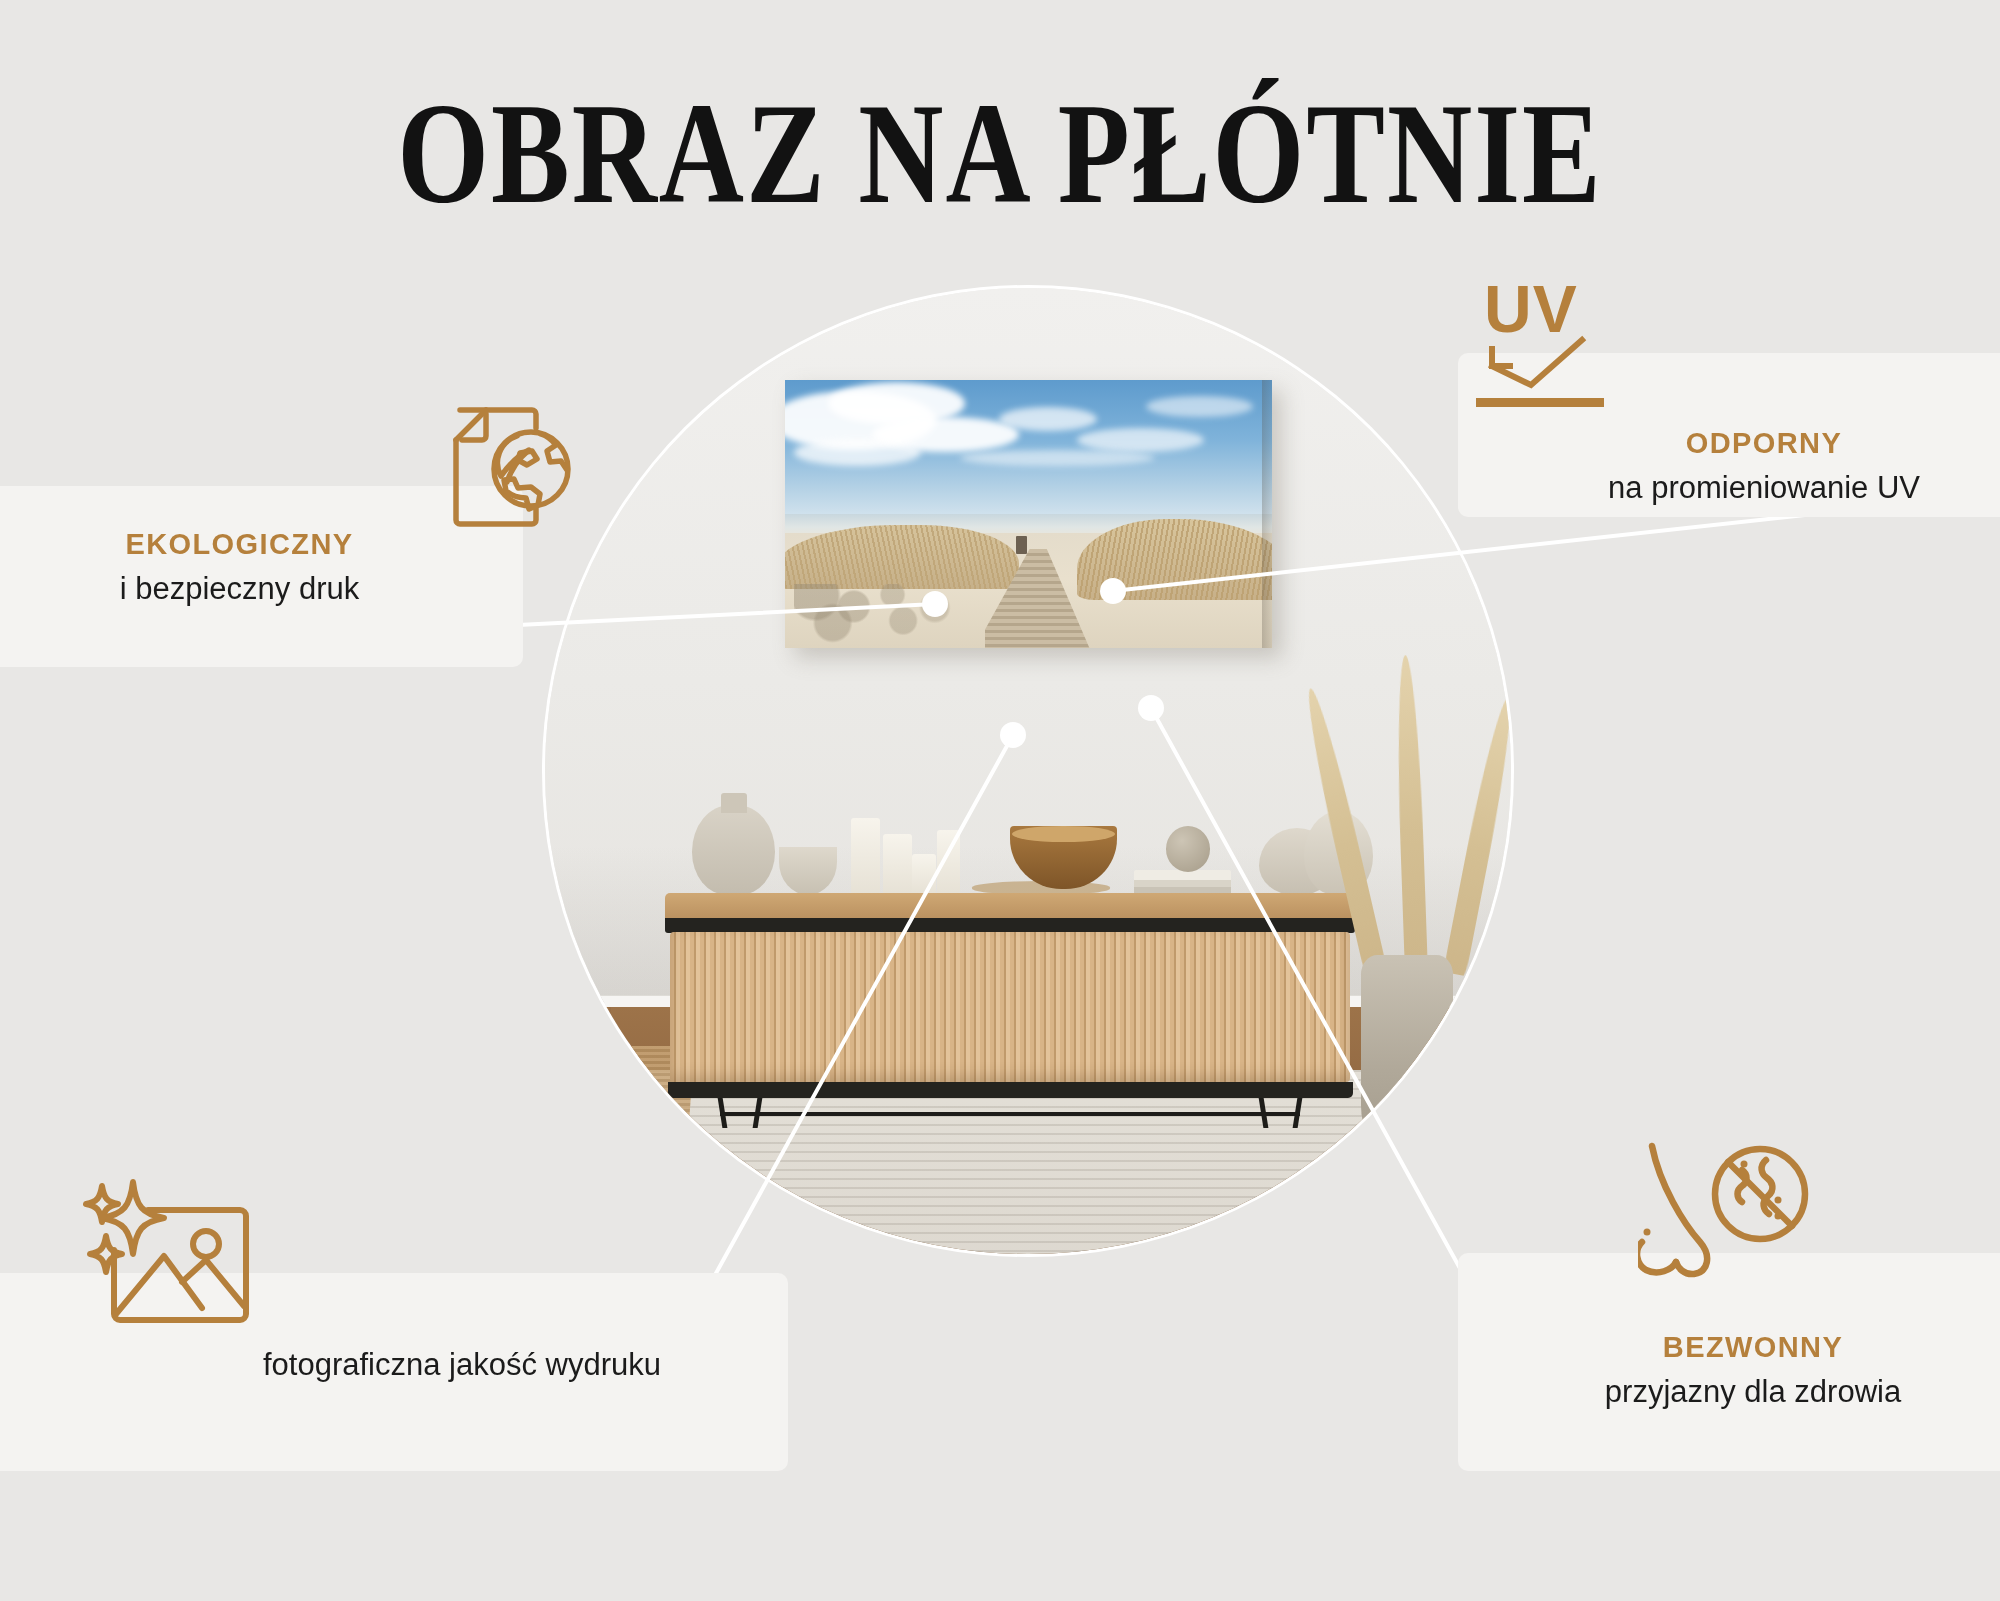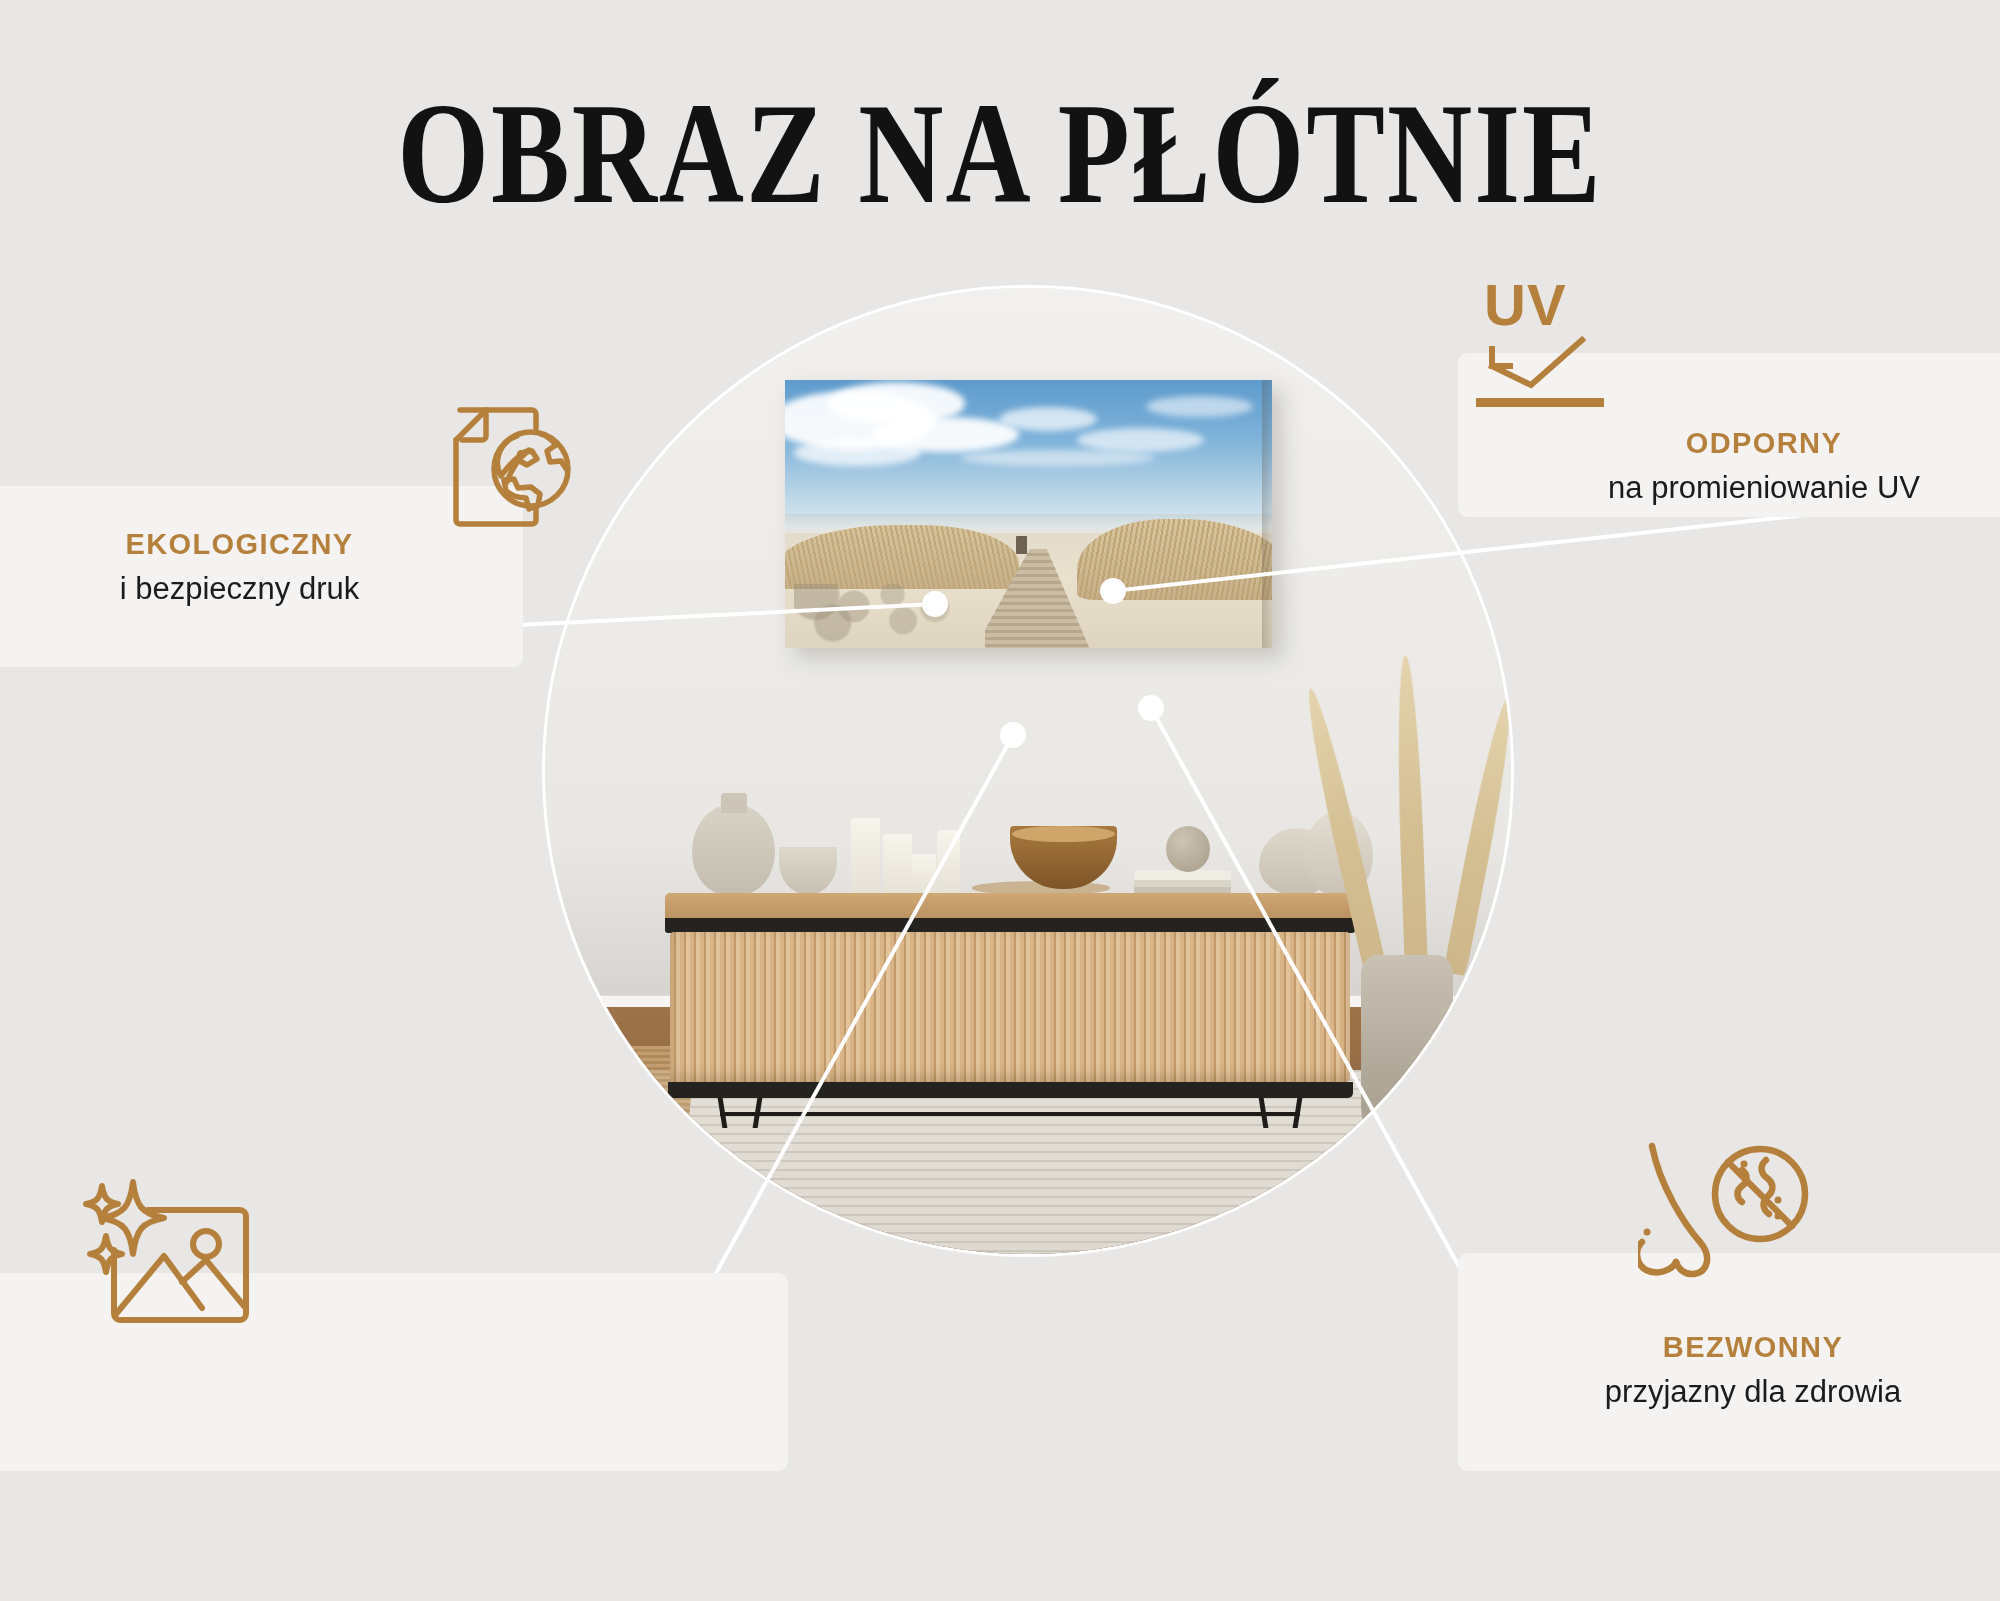--- a/index.html
+++ b/index.html
@@ -283,21 +283,21 @@
   #box-bezwonny .txt{position:absolute;left:0;right:0;top:80px;}
 
   
   .icon{position:absolute;}
   #icon-eko{left:424px;top:396px;width:168px;height:140px;}
   #icon-uv{left:1476px;top:282px;width:170px;height:136px;}
   #icon-kolory{left:78px;top:1168px;width:186px;height:166px;}
   #icon-bezwonny{left:1638px;top:1138px;width:190px;height:176px;}
   .uv-text{
     position:absolute;left:8px;top:-6px;
-    font-size:58px;font-weight:700;color:#b5803c;
+    font-size:66px;font-weight:700;color:#b5803c;
     letter-spacing:1px;line-height:1;
   }
 </style>
 </head>
 <body>
 
 <div id="stage">
 
   <div class="title">OBRAZ NA PŁÓTNIE</div>
 
@@ -415,20 +415,21 @@
     <svg width="170" height="136" viewBox="0 0 170 136" fill="none" stroke="#b5803c" stroke-width="6" stroke-linecap="square" stroke-linejoin="miter" style="position:absolute;left:0;top:0;">
       <path d="M106 58 L55 103 L16 84"></path>
       <path d="M16 84 L34 84"></path>
       <path d="M16 84 L16 67"></path>
       <rect x="0" y="116" width="128" height="9" fill="#b5803c" stroke="none"></rect>
     </svg>
   </div>
 
   <div class="box" id="box-kolory">
     <div class="txt">
+      <div class="sub">fotograficzna jakość wydruku</div>
     </div>
   </div>
   <div class="icon" id="icon-kolory">
     <svg width="186" height="166" viewBox="0 0 186 166" fill="none" stroke="#b5803c" stroke-width="6" stroke-linecap="round" stroke-linejoin="round">
       <path d="M55 14 C58 38 64 46 86 50 C64 54 58 62 55 86 C52 62 46 54 24 50 C46 46 52 38 55 14 Z"></path>
       <path d="M24 18 C26 30 29 34 40 36 C29 38 26 42 24 54 C22 42 19 38 8 36 C19 34 22 30 24 18 Z"></path>
       <path d="M28 68 C30 80 33 84 44 86 C33 88 30 92 28 104 C26 92 23 88 12 86 C23 84 26 80 28 68 Z"></path>
       <path d="M70 42 H162 a6 6 0 0 1 6 6 V146 a6 6 0 0 1 -6 6 H42 a6 6 0 0 1 -6 -6 V82"></path>
       <circle cx="128" cy="76" r="13"></circle>
       <path d="M38 146 L86 88 L124 140"></path>

